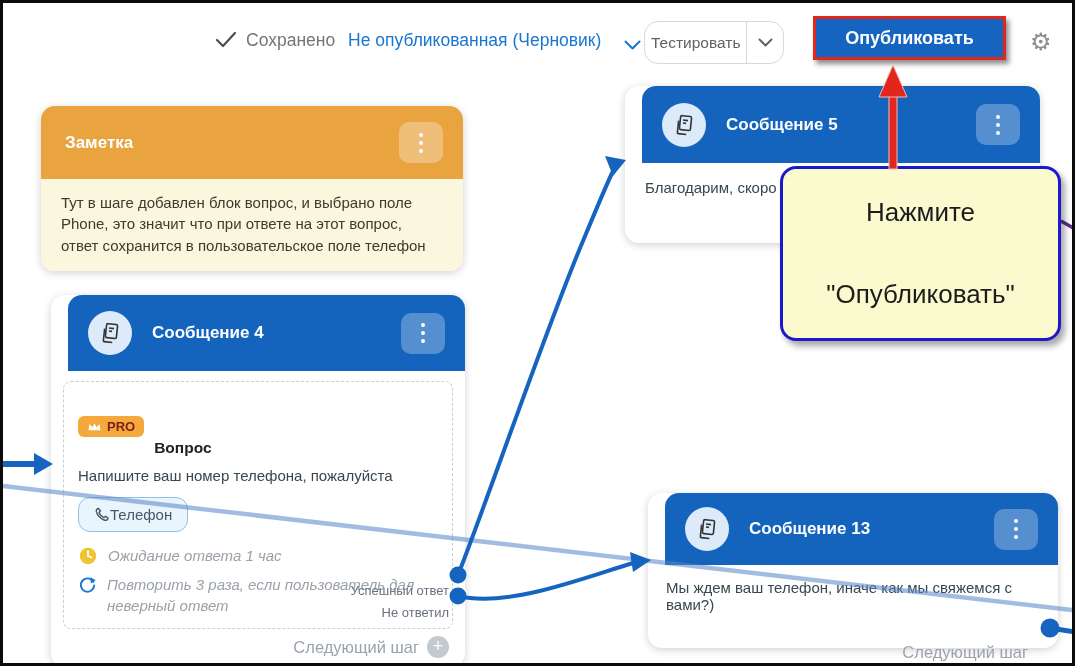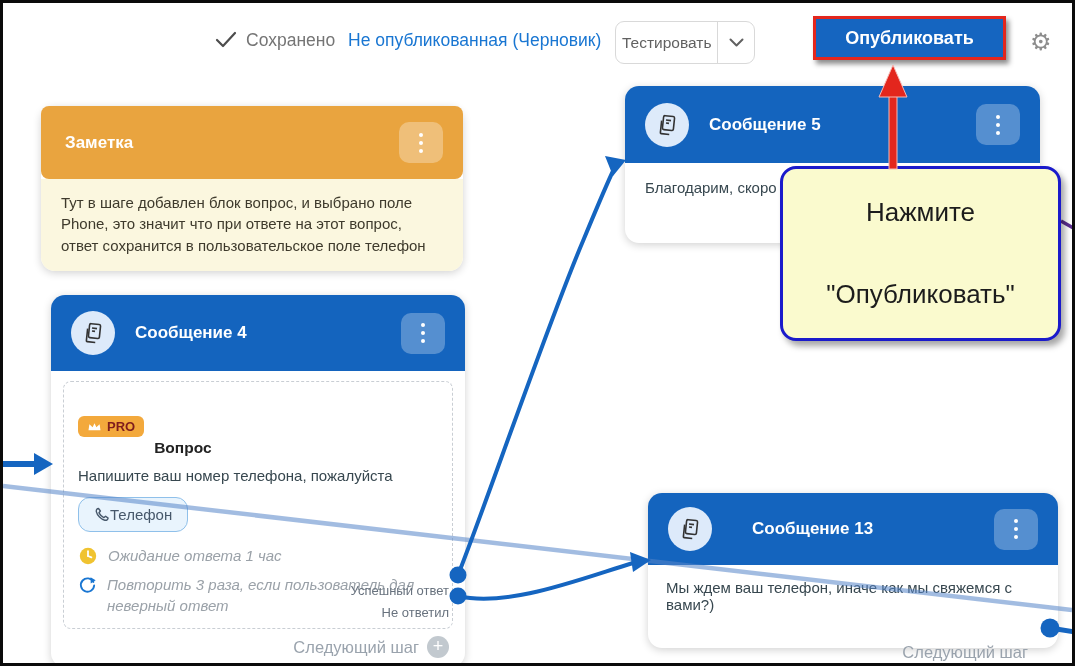--- a/index.html
+++ b/index.html
@@ -6,45 +6,45 @@
   body { background:#555; font-family:"Liberation Sans", sans-serif; }
   .screen { position:relative; width:1075px; height:666px; background:#ffffff;
             border:3px solid #0b0b0b; overflow:hidden; font-family:"Liberation Sans", sans-serif; }
 
   
   .topbar { position:absolute; left:0; top:0; width:100%; height:76px; background:#fff; z-index:20; }
   .saved-check { position:absolute; left:212px; top:28px; }
   .saved-label { position:absolute; left:243px; top:27px; font-size:17.5px; color:#757575; }
   .status-label { position:absolute; left:345px; top:27px; font-size:17.5px; color:#1976D2; cursor:pointer; }
   .status-chevron { position:absolute; left:621px; top:34px; }
-  .test-btn { position:absolute; left:612px; top:18px; height:43px; width:140px; background:#fff;
-              border:1px solid #d9d9d9; border-radius:9px; display:flex; align-items:center; cursor:pointer; }
+  .test-btn { position:absolute; left:641px; top:18px; height:43px; width:140px; background:#fff;
+              border:1px solid #d9d9d9; border-radius:14px; display:flex; align-items:center; cursor:pointer; }
   .test-label { flex:1; text-align:center; font-size:15.5px; color:#616161; padding:0 6px; }
   .test-divider { width:1px; height:100%; background:#d9d9d9; }
   .test-caret { width:38px; display:flex; align-items:center; justify-content:center; }
   .publish-wrap { position:absolute; left:810px; top:13px; width:193px; height:44px;
                   border:3px solid #e3261d; box-shadow:3px 4px 5px rgba(0,0,0,0.45);
                   background:#1565C0; display:flex; align-items:center; justify-content:center; cursor:pointer; }
   .publish-label { color:#fff; font-size:18px; font-weight:bold; }
   .gear { position:absolute; left:1027px; top:25px; font-size:24px; color:#8d8d8d; cursor:pointer; }
 
   
   .card { position:absolute; border-radius:14px; box-shadow:0 2px 8px rgba(0,0,0,0.18); background:#fff; z-index:10; }
   .card-header { display:flex; align-items:center; padding:0 20px; border-radius:14px 14px 0 0; }
-  .blue-header { background:#1464BE; height:76px; }
+  .blue-header { background:#1464BE; height:76px;margin-left:17px; }
   .icon-circle { width:44px; height:44px; border-radius:50%; background:#ddeafa;
                  display:flex; align-items:center; justify-content:center; flex:0 0 auto; }
   .card-title { color:#fff; font-weight:bold; font-size:17px; margin-left:20px; flex:1; }
   .kebab { width:44px; height:41px; border-radius:10px; background:rgba(255,255,255,0.28);
            display:flex; flex-direction:column; align-items:center; justify-content:center; gap:4px; cursor:pointer; }
   .kebab i { width:4px; height:4px; border-radius:50%; background:#fff; }
 
   
   .note-card { left:38px; top:103px; width:422px; }
-  .note-header { background:#E9A43F; height:73px;border-radius:8px; }
+  .note-header { background:#E9A43F; height:73px; }
   .note-body { background:#FBF7DF; border-radius:0 0 14px 14px; padding:13px 20px 15px 20px;
                font-size:15px; color:#3e3a2c; line-height:1.42; }
 
   
   .msg4 { left:48px; top:292px; width:414px; height:372px; }
   .msg4-body { position:relative; height:296px; }
   .dashed-box { position:absolute; left:12px; top:10px; width:390px; height:248px;
                 border:1px dashed #c9ced4; border-radius:8px; padding:13px 14px; }
   .badge-row { display:flex; align-items:center; gap:10px; margin-bottom:10px; }
   .pro-badge { display:inline-flex; align-items:center; gap:5px; background:#F3A93C; color:#7f1d1d;
@@ -66,21 +66,21 @@
   .plus-circle { width:22px; height:22px; border-radius:50%; background:#c2c9cf; color:#fff;
                  font-size:18px; line-height:21px; text-align:center; cursor:pointer; }
 
   
   .msg5 { left:622px; top:83px; width:415px; height:157px; }
   .msg5-header { height:77px; }
   .msg5-body { padding:16px 20px; font-size:15px; color:#37474F; }
 
   
   .msg13 { left:645px; top:490px; width:410px; height:155px; }
-  .msg13-header { height:72px;gap:20px; }
+  .msg13-header { height:72px; }
   .msg13-body { position:relative; padding:14px 18px; font-size:15px; color:#37474F; height:83px; }
   .msg13-next { position:absolute; right:30px; bottom:-14px; font-size:16.5px; color:#9aa3ad; }
 
   
   .note-box { position:absolute; left:777px; top:163px; width:281px; height:175px; background:#FAFACE;
               border:3px solid #1A1ACB; border-radius:16px; box-shadow:4px 5px 6px rgba(0,0,0,0.35);
               display:flex; flex-direction:column; align-items:center; justify-content:center;
               font-size:26px; color:#1c1c1c; line-height:1.35; z-index:40; text-align:center;gap:46px; }
 
   svg.overlay { position:absolute; left:0; top:0; z-index:30; pointer-events:none; }

